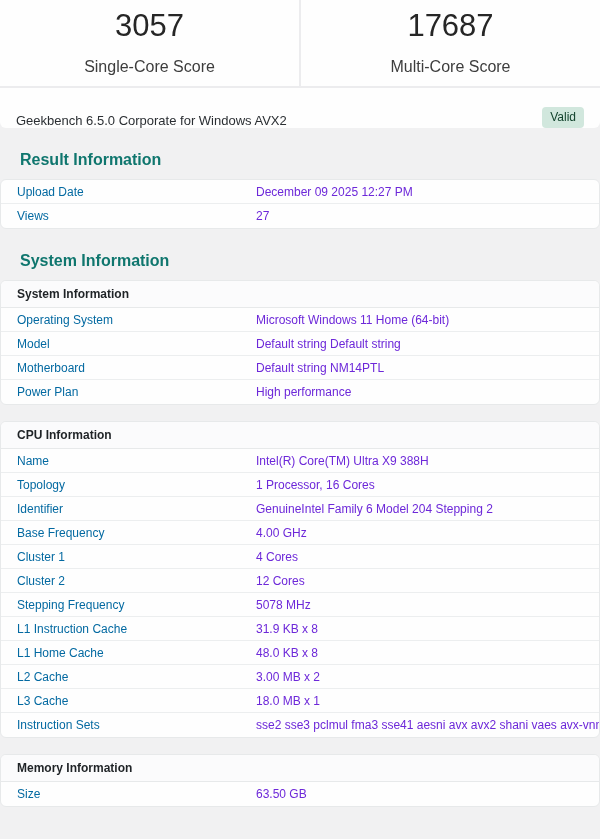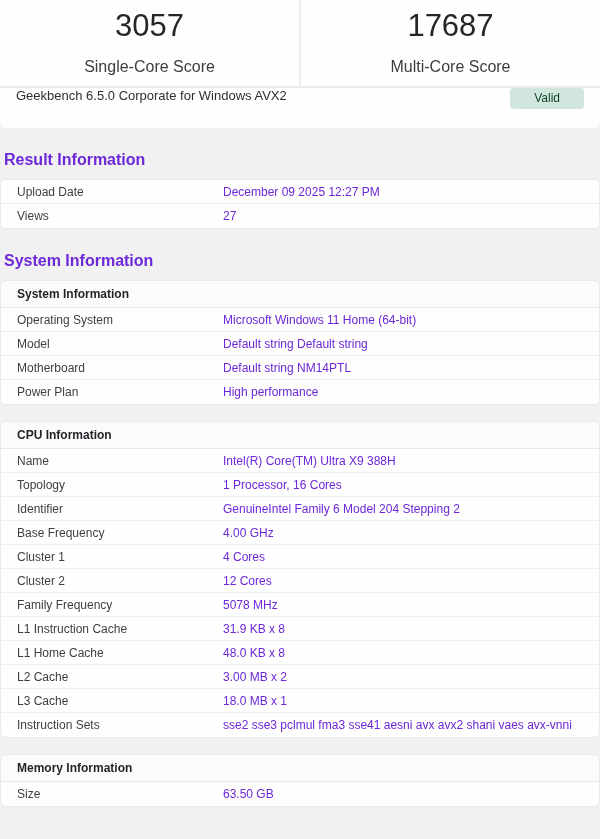--- a/index.html
+++ b/index.html
@@ -36,39 +36,39 @@
   .score-label {
     font-size: 16px;
     color: #3d3d3d;
   }
 
   
   .version-row {
     background: #fefefe;
     height: 40px;
     display: flex;
-    align-items: flex-start;
+    align-items: flex-end;
     padding: 0 16px;
     border-radius: 0 0 6px 6px;
   }
   .version-text { font-size: 13px; color: #2b2f33; }
   .badge {
     margin-left: auto;
     font-size: 12px;
-    padding: 4px 24px;
+    padding: 4px 8px;
     border-radius: 4px;
     line-height: 13px;
   }
 
   
   .section-heading {
     font-size: 16px;
     font-weight: 700;
-    color: #6d28d9;
-    margin: 23px 16px 10px 4px;
+    color: #0f766e;
+    margin: 23px 16px 10px 20px;
   }
   .info-card {
     background: #fefefe;
     border: 1px solid #e7e9ea;
     border-radius: 6px;
     overflow: hidden;
   }
   .info-card + .info-card { margin-top: 16px; }
   .table-header {
     height: 27px;
@@ -83,23 +83,23 @@
   }
   .table-row {
     height: 24px;
     display: flex;
     align-items: center;
     font-size: 12px;
     border-bottom: 1px solid #eceeef;
   }
   .table-row:last-child { border-bottom: none; }
   .row-label {
-    width: 222px;
+    width: 255px;
     padding-left: 16px;
-    color: #404040;
+    color: #0369a1;
     flex-shrink: 0;
     white-space: nowrap;
   }
   .row-value {
     color: #6d28d9;
     white-space: nowrap;
     padding-right: 16px;
   }
 </style>
 </head>
@@ -173,21 +173,21 @@
       </div>
       <div class="table-row">
         <div class="row-label">Cluster 1</div>
         <div class="row-value">4 Cores</div>
       </div>
       <div class="table-row">
         <div class="row-label">Cluster 2</div>
         <div class="row-value">12 Cores</div>
       </div>
       <div class="table-row">
-        <div class="row-label">Family Frequency</div>
+        <div class="row-label">Stepping Frequency</div>
         <div class="row-value">5078 MHz</div>
       </div>
       <div class="table-row">
         <div class="row-label">L1 Instruction Cache</div>
         <div class="row-value">31.9 KB x 8</div>
       </div>
       <div class="table-row">
         <div class="row-label">L1 Home Cache</div>
         <div class="row-value">48.0 KB x 8</div>
       </div>

